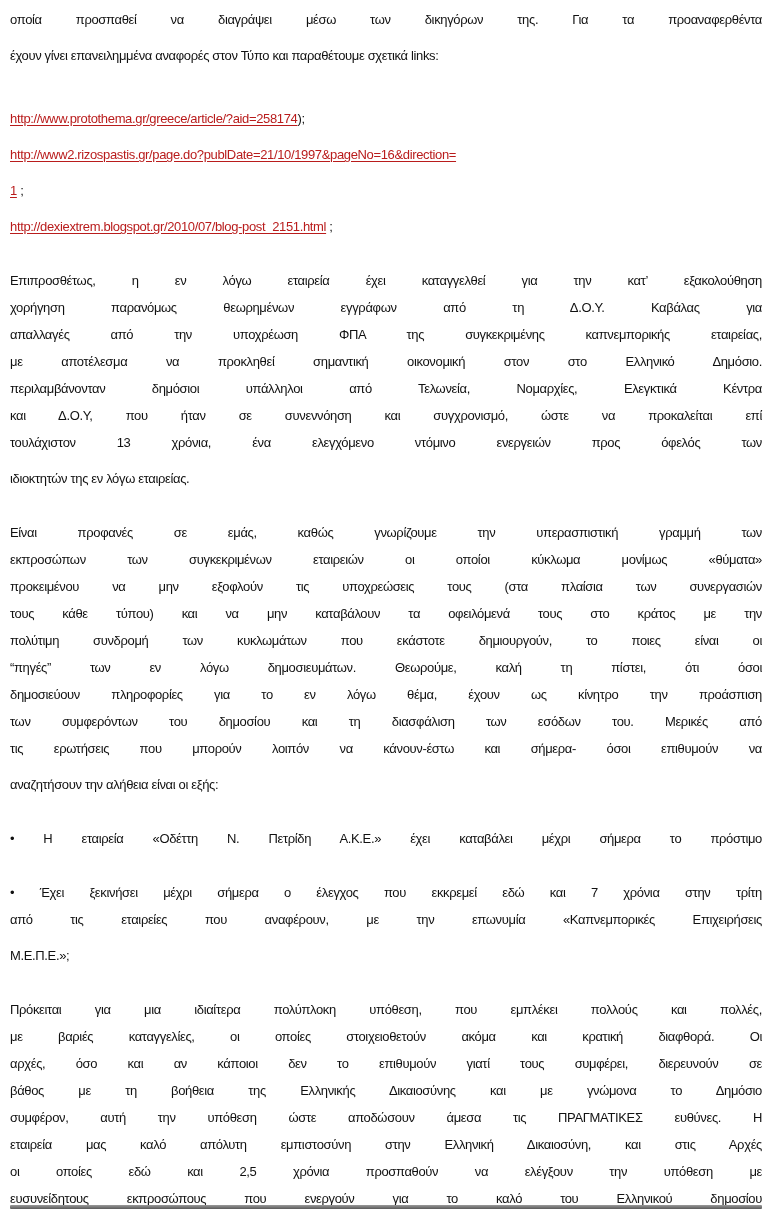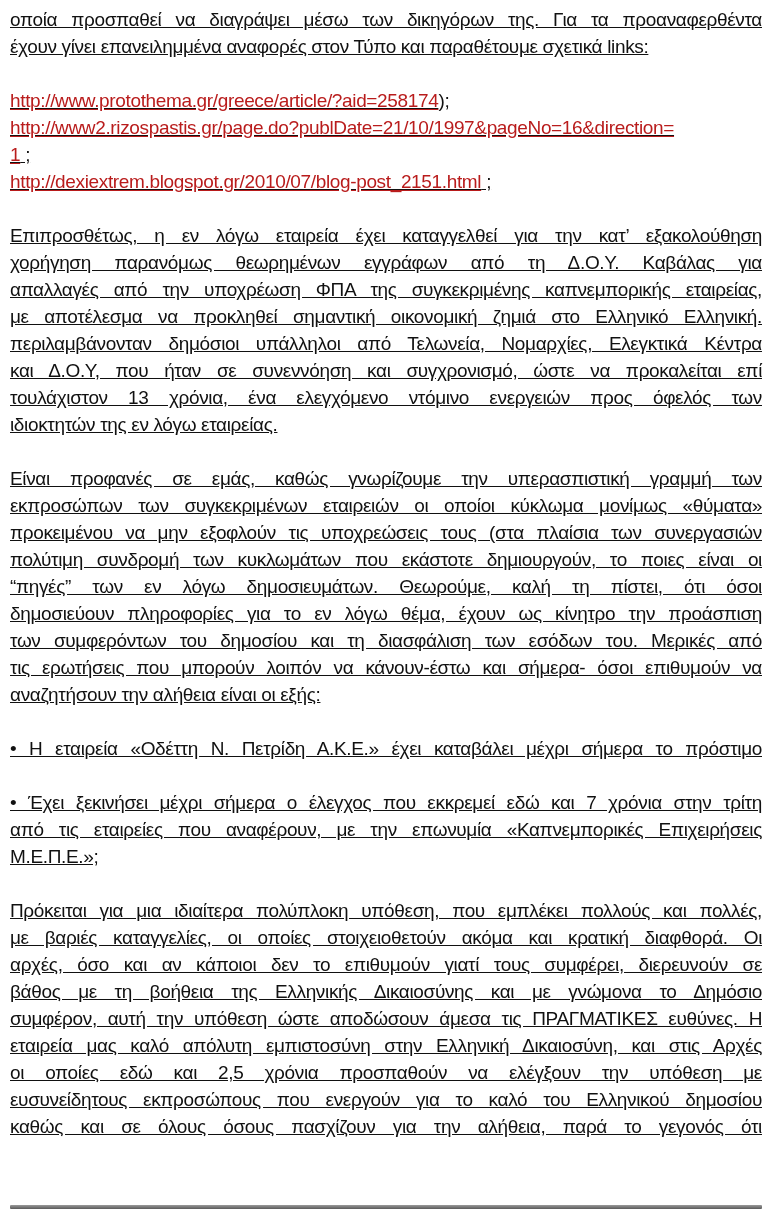--- a/index.html
+++ b/index.html
@@ -11,30 +11,29 @@
       font-family: "Liberation Sans", "DejaVu Sans", sans-serif;
       color: #111111;
     }
     .page {
       position: absolute;
       left: 10px;
       top: 0;
       width: 752px;
     }
     .line {
-      font-size: 19px;
+      font-size: 13px;
       line-height: 27px;
       height: 27px;
       white-space: nowrap;
       text-align: justify;
       text-align-last: justify;
       letter-spacing: -0.35px;
-      text-decoration: underline;
     }
-    .line.last { text-align-last: left; }
+    .line.last { text-align-last: left; margin-top: 9px; }
     .blank { height: 27px; }
     .first { margin-top: 6px; }
     a.link {
       color: #b91c1c;
       text-decoration: underline;
       text-underline-offset: 2px;
     }
     .bottom-rule {
       position: absolute;
       left: 10px;
@@ -71,33 +70,34 @@
       <a class="link">http://dexiextrem.blogspot.gr/2010/07/blog-post_2151.html</a><span> ;</span>
     </div>
   </div>
 
   <div class="blank"></div>
 
   <div>
     <div class="line">Επιπροσθέτως, η εν λόγω εταιρεία έχει καταγγελθεί για την κατ’ εξακολούθηση</div>
     <div class="line">χορήγηση παρανόμως θεωρημένων εγγράφων από τη Δ.Ο.Υ. Καβάλας για</div>
     <div class="line">απαλλαγές από την υποχρέωση ΦΠΑ της συγκεκριμένης καπνεμπορικής εταιρείας,</div>
-    <div class="line">με αποτέλεσμα να προκληθεί σημαντική οικονομική ζημιά στο Ελληνικό Ελληνική.</div>
+    <div class="line">με αποτέλεσμα να προκληθεί σημαντική οικονομική στον στο Ελληνικό Δημόσιο.</div>
     <div class="line">περιλαμβάνονταν δημόσιοι υπάλληλοι από Τελωνεία, Νομαρχίες, Ελεγκτικά Κέντρα</div>
     <div class="line">και Δ.Ο.Υ, που ήταν σε συνεννόηση και συγχρονισμό, ώστε να προκαλείται επί</div>
     <div class="line">τουλάχιστον 13 χρόνια, ένα ελεγχόμενο ντόμινο ενεργειών προς όφελός των</div>
     <div class="line last">ιδιοκτητών της εν λόγω εταιρείας.</div>
   </div>
 
   <div class="blank"></div>
 
   <div>
     <div class="line">Είναι προφανές σε εμάς, καθώς γνωρίζουμε την υπερασπιστική γραμμή των</div>
     <div class="line">εκπροσώπων των συγκεκριμένων εταιρειών οι οποίοι κύκλωμα μονίμως «θύματα»</div>
     <div class="line">προκειμένου να μην εξοφλούν τις υποχρεώσεις τους (στα πλαίσια των συνεργασιών</div>
+    <div class="line">τους κάθε τύπου) και να μην καταβάλουν τα οφειλόμενά τους στο κράτος με την</div>
     <div class="line">πολύτιμη συνδρομή των κυκλωμάτων που εκάστοτε δημιουργούν, το ποιες είναι οι</div>
     <div class="line">“πηγές” των εν λόγω δημοσιευμάτων. Θεωρούμε, καλή τη πίστει, ότι όσοι</div>
     <div class="line">δημοσιεύουν πληροφορίες για το εν λόγω θέμα, έχουν ως κίνητρο την προάσπιση</div>
     <div class="line">των συμφερόντων του δημοσίου και τη διασφάλιση των εσόδων του. Μερικές από</div>
     <div class="line">τις ερωτήσεις που μπορούν λοιπόν να κάνουν-έστω και σήμερα- όσοι επιθυμούν να</div>
     <div class="line last">αναζητήσουν την αλήθεια είναι οι εξής:</div>
   </div>
 
   <div class="blank"></div>
 

